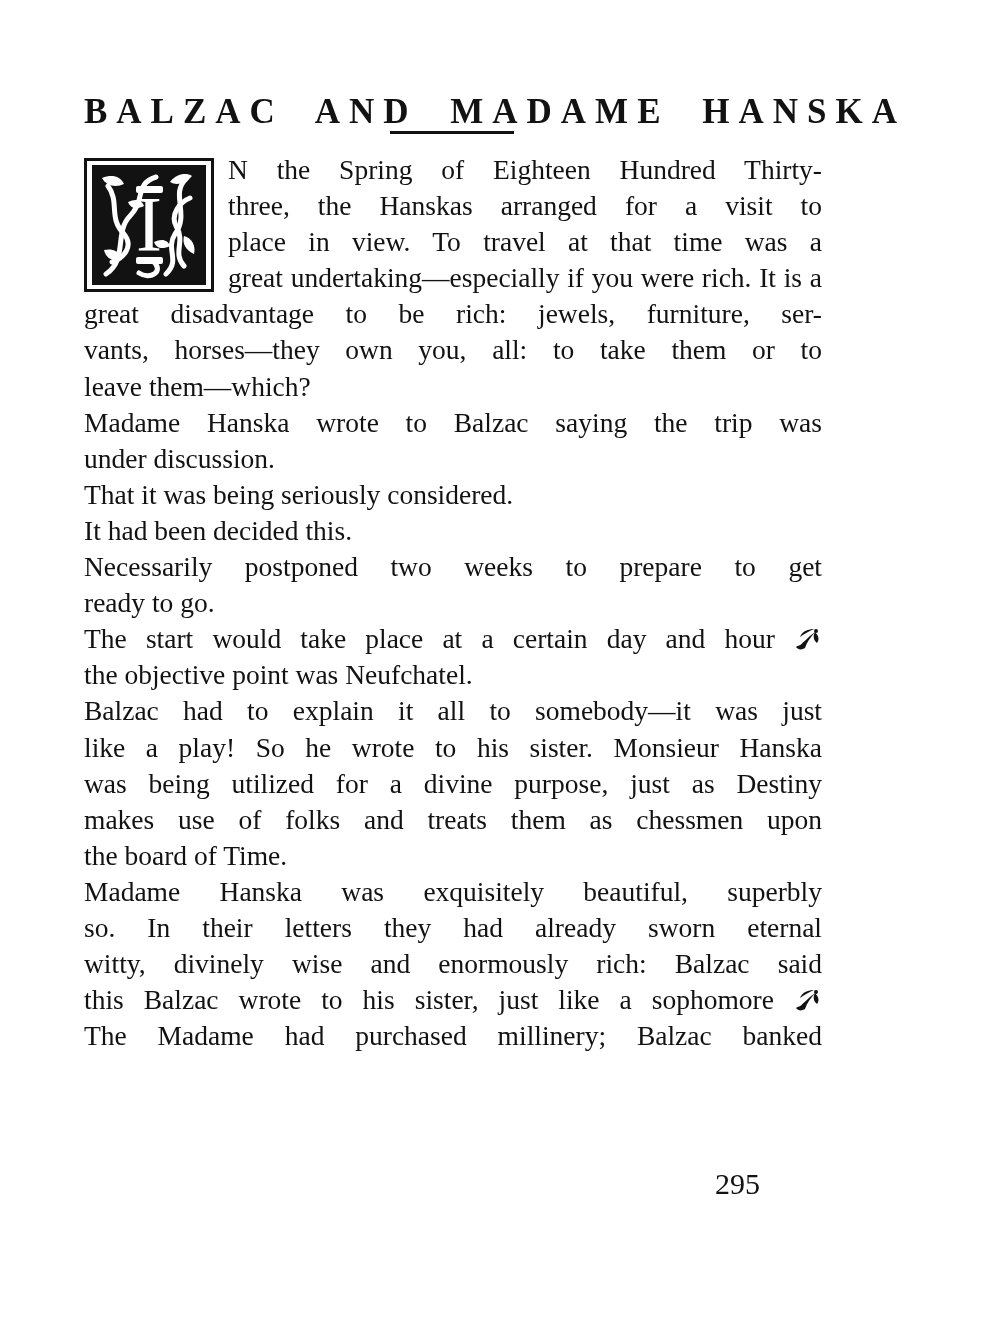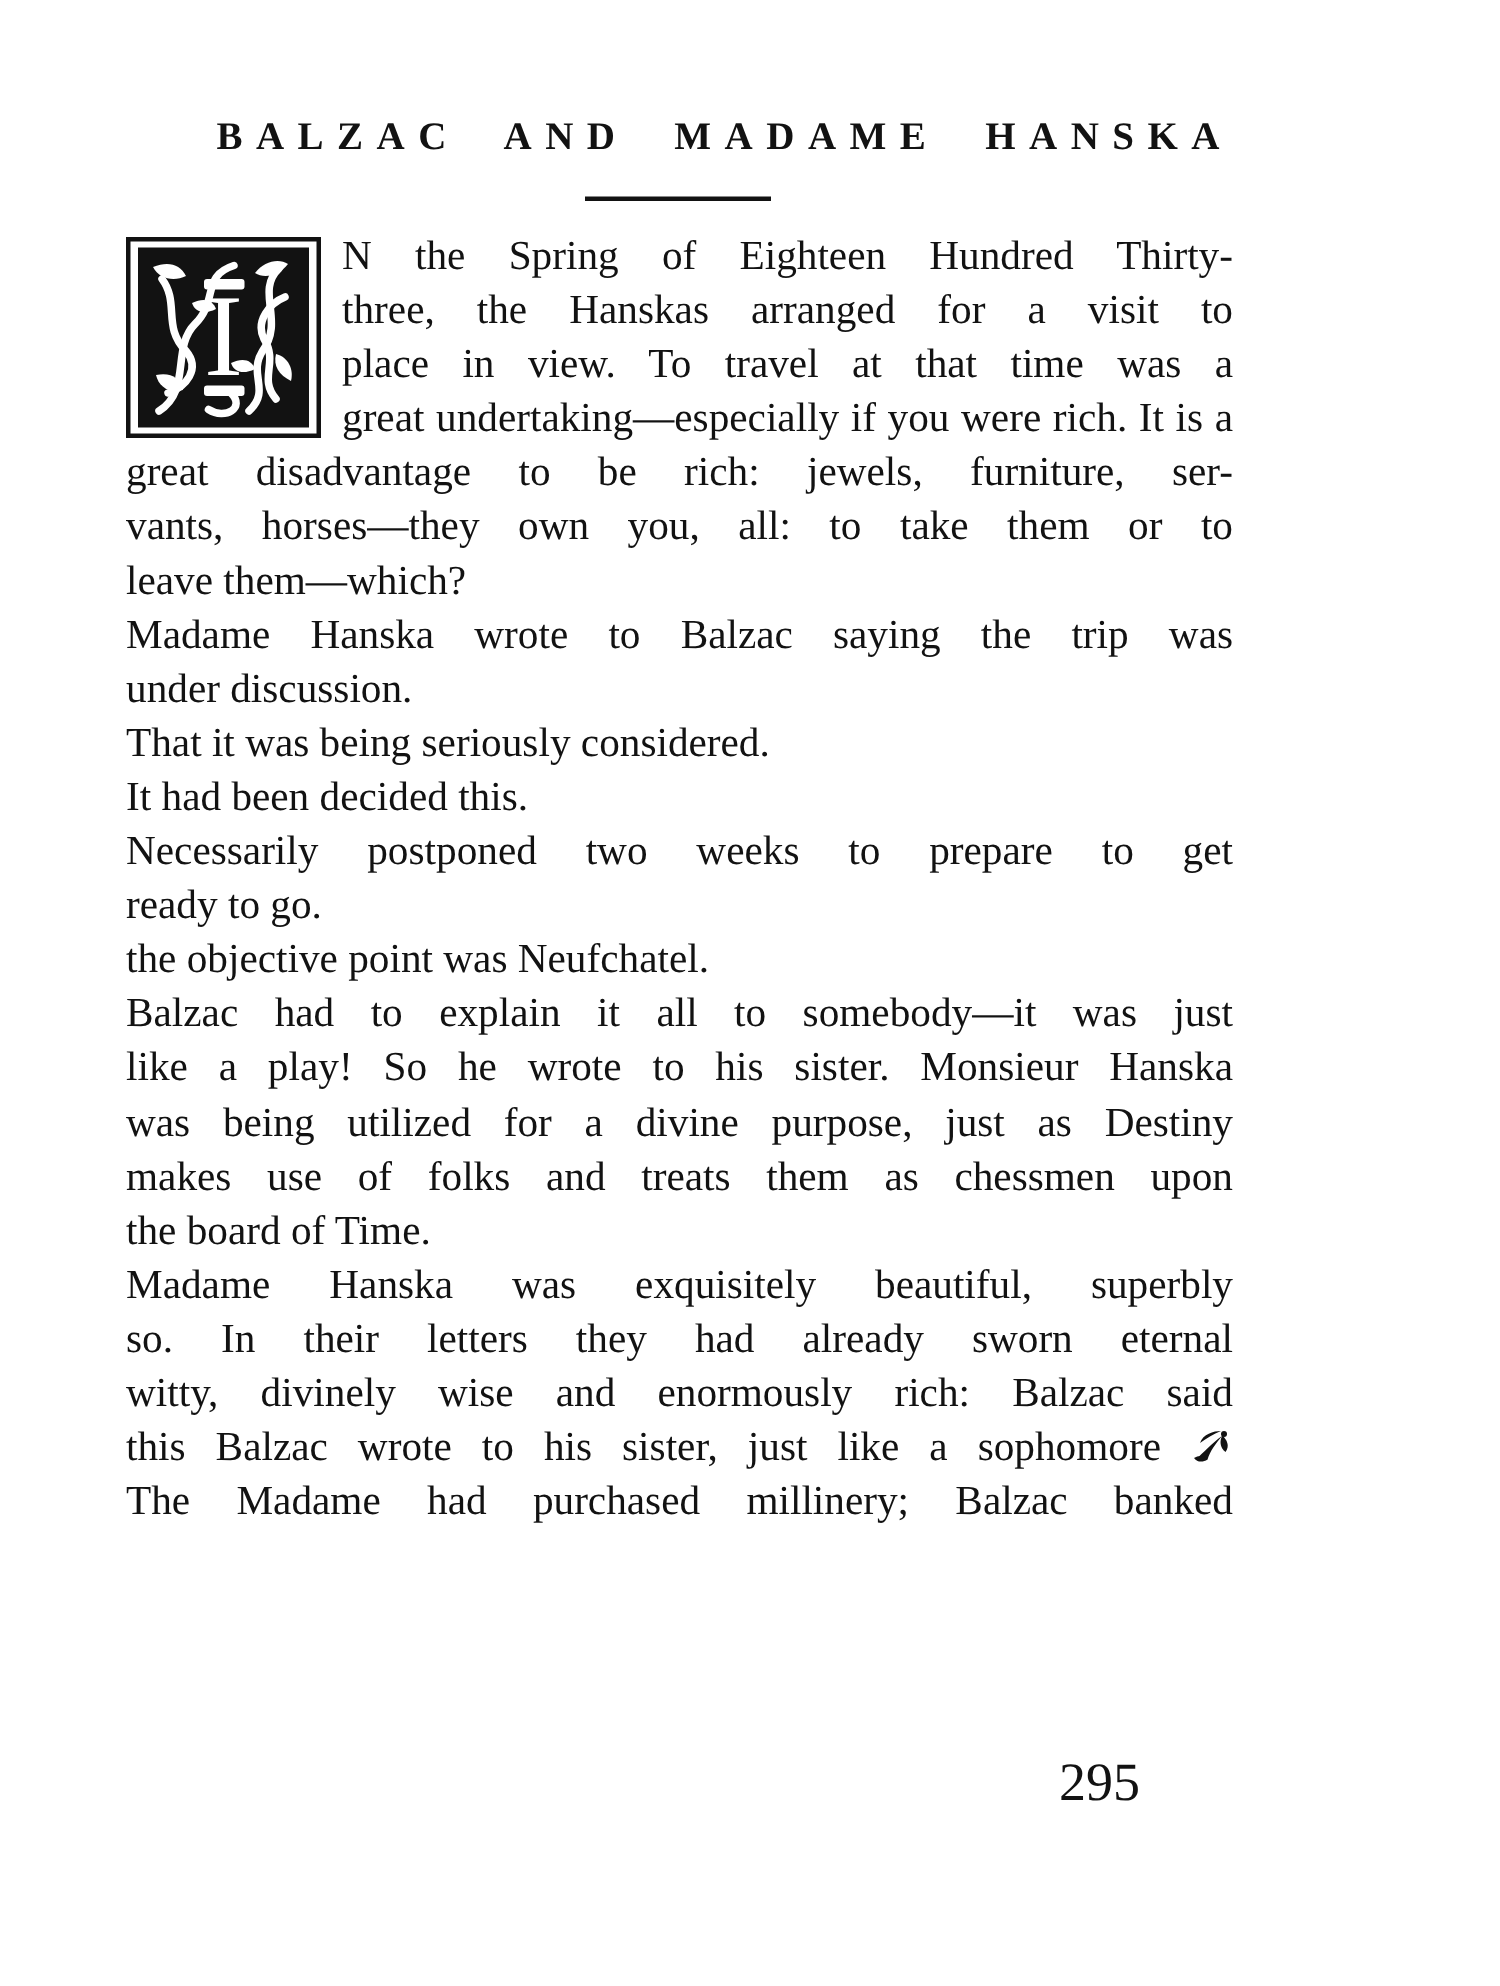--- a/index.html
+++ b/index.html
@@ -11,25 +11,25 @@
     position: relative;
     width: 1000px;
     height: 1324px;
     background: #ffffff;
     color: #121212;
     font-family: "Liberation Serif", "DejaVu Serif", serif;
     overflow: hidden;
   }
   .title {
     position: absolute;
-    top: 76px;
+    top: 92px;
     left: 84px;
     width: 738px;
-    text-align: right;
-    font-size: 26px;
+    text-align: left;
+    font-size: 35px;
     font-weight: bold;
     letter-spacing: 9px;
     word-spacing: 15px;
     white-space: nowrap;
     color: #121212;
   }
   .title-rule {
     position: absolute;
     top: 131px;
     left: 390px;
@@ -67,21 +67,21 @@
     height: 24px;
     vertical-align: -3px;
   }
   .fleuron svg { display: block; width: 28px; height: 24px; }
   .page-number {
     position: absolute;
     top: 1167px;
     left: 84px;
     width: 676px;
     text-align: right;
-    font-size: 36px;
+    font-size: 30px;
     color: #121212;
   }
 </style>
 </head>
 <body>
 
 <div class="page">
 
   <div class="title">BALZAC AND MADAME HANSKA</div>
   <div class="title-rule"></div>
@@ -120,20 +120,29 @@
     <div class="ln j">great disadvantage to be rich: jewels, furniture, ser-</div>
     <div class="ln j">vants, horses—they own you, all: to take them or to</div>
     <div class="ln last">leave them—which?</div>
     <div class="ln j">Madame Hanska wrote to Balzac saying the trip was</div>
     <div class="ln last">under discussion.</div>
     <div class="ln last">That it was being seriously considered.</div>
     <div class="ln last">It had been decided this.</div>
     <div class="ln j">Necessarily postponed two weeks to prepare to get</div>
     <div class="ln last">ready to go.</div>
 
+    <div class="ln j"><span>The start would take place at a certain day and hour</span> <span class="fleuron"><svg viewBox="0 0 28 24" xmlns="http://www.w3.org/2000/svg">
+            <g fill="#121212">
+              <path d="M3 21 C9 16, 13 11, 21 5 C16 11, 13 15, 11 21 Z"></path>
+              <path d="M21 5 C24 8, 26 12, 23 16 C19 13, 19 8, 21 5 Z"></path>
+              <path d="M6 10 C10 7, 15 4, 20 2 C15 2, 8 4, 6 10 Z"></path>
+              <path d="M11 21 C8 23, 4 23, 2 20 C5 18, 9 18, 11 21 Z"></path>
+              <circle cx="22" cy="4" r="2"></circle>
+            </g>
+          </svg></span></div>
 
     <div class="ln last">the objective point was Neufchatel.</div>
     <div class="ln j">Balzac had to explain it all to somebody—it was just</div>
     <div class="ln j">like a play! So he wrote to his sister. Monsieur Hanska</div>
     <div class="ln j">was being utilized for a divine purpose, just as Destiny</div>
     <div class="ln j">makes use of folks and treats them as chessmen upon</div>
     <div class="ln last">the board of Time.</div>
     <div class="ln j">Madame Hanska was exquisitely beautiful, superbly</div>
     <div class="ln j">so. In their letters they had already sworn eternal</div>
     <div class="ln j">witty, divinely wise and enormously rich: Balzac said</div>

